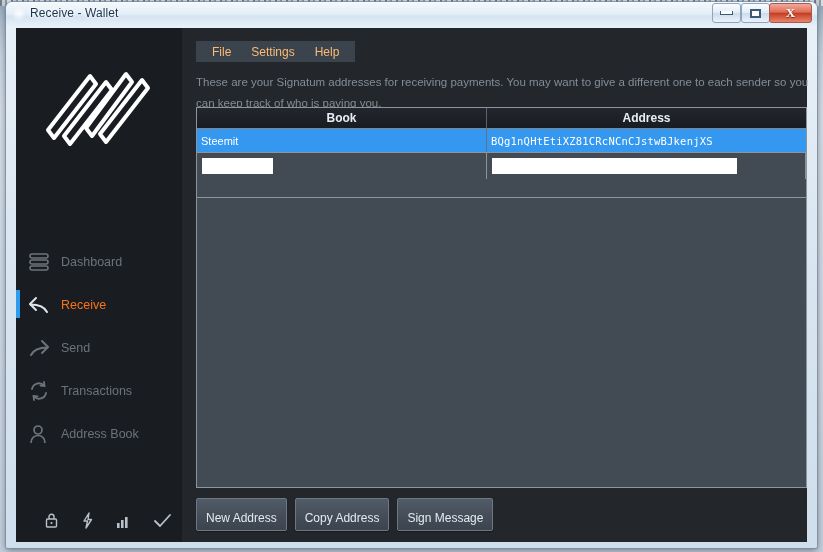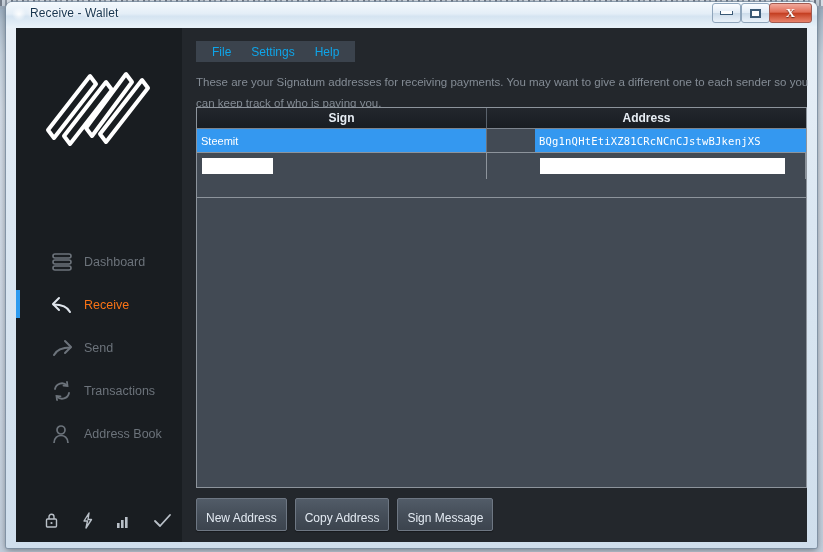--- a/index.html
+++ b/index.html
@@ -98,21 +98,21 @@
   #logo {
     position: absolute; left: 0; right: 0; top: 26px;
     height: 110px;
     display: flex; align-items: center; justify-content: center;
   }
   #nav { position: absolute; left: 0; right: 0; top: 212px; }
   .nav-item {
     position: relative;
     height: 43px;
     display: flex; align-items: center;
-    padding-left: 33px;
+    padding-left: 10px;
     color: #6c737b;
     font-size: 12.5px;
     cursor: default;
   }
   .nav-item .nav-ico {
     width: 26px; height: 26px; margin-right: 9px;
     display: flex; align-items: center; justify-content: center;
     flex: 0 0 26px;
   }
   .nav-item.active { color: #f97316; }
@@ -134,21 +134,21 @@
     padding: 0;
   }
   #menubar {
     position: absolute; left: 14px; top: 13px;
     height: 21px;
     background: #3b434d;
     display: flex; align-items: center;
     padding: 0 6px;
   }
   .menu-item {
-    color: #0ea5e9; font-size: 12px;
+    color: #fdba74; font-size: 12px;
     padding: 2px 10px;
     cursor: default;
   }
   #desc {
     position: absolute; left: 14px; top: 44px; width: 620px;
     color: #848c95; font-size: 11.5px; line-height: 21px;
   }
   #table {
     position: absolute; left: 14px; top: 79px;
     width: 611px; height: 381px;
@@ -162,21 +162,21 @@
     color: #e7edf4; font-size: 12px; font-weight: bold;
     display: flex; align-items: center; justify-content: center;
     border-right: 1px solid #5a626c;
     border-bottom: 1px solid #7d848d;
     box-sizing: border-box;
     height: 21px;
   }
   .th:last-child { border-right: none; }
   .col-label { flex: 0 0 290px; }
   .col-addr { flex: 1 1 auto; }
-  .row { display: flex; height: 23px; gap: 48px; }
+  .row { display: flex; height: 23px; }
   .row.selected .cell { background: #3498f0; color: #ffffff; }
   .cell {
     display: flex; align-items: center;
     padding-left: 4px;
     font-size: 11px;
     color: #cdd4dc;
     border-right: 1px solid #6b727b;
     box-sizing: border-box;
     height: 23px;
     overflow: hidden; white-space: nowrap;
@@ -355,21 +355,21 @@
         <div class="menu-item">File</div>
         <div class="menu-item">Settings</div>
         <div class="menu-item">Help</div>
       </div>
 
       <div id="desc">These are your Signatum addresses for receiving payments. You may want to give a different one to each sender so you can keep track of who is paying you.</div>
 
       <div id="table">
 
         <div id="thead">
-          <div class="th col-label">Sign</div>
+          <div class="th col-label">Book</div>
           <div class="th col-addr">Address</div>
         </div>
 
         <div class="row selected">
           <div class="cell col-label">Steemit</div>
           <div class="cell col-addr mono">BQg1nQHtEtiXZ81CRcNCnCJstwBJkenjXS</div>
         </div>
 
         <div class="row edit">
           <div class="cell col-label">

